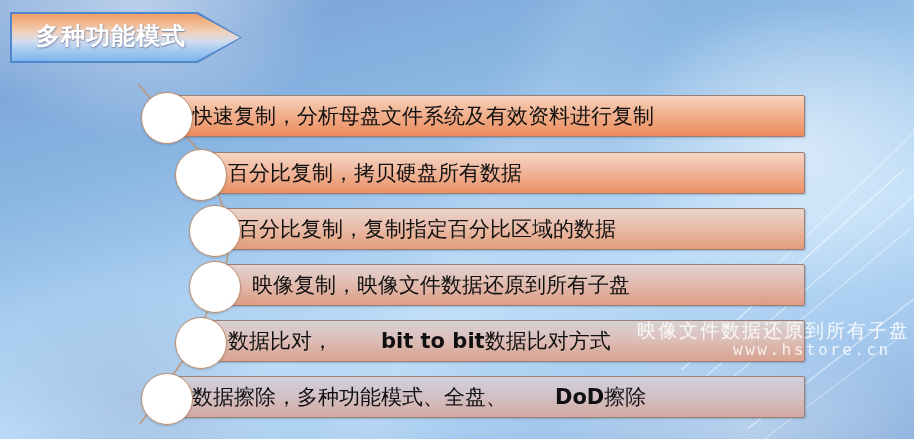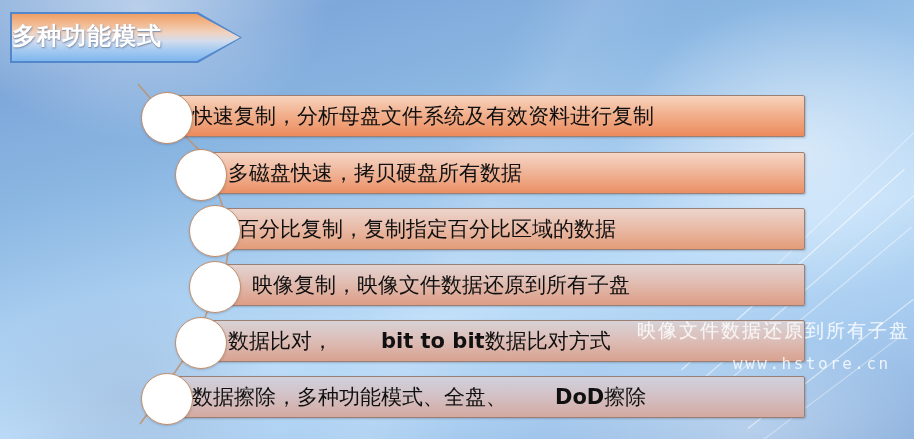--- a/index.html
+++ b/index.html
@@ -96,21 +96,21 @@
     background: linear-gradient(to bottom,
       #ef9f66 0%,
       #f2b98f 20%,
       #f0d3c0 40%,
       #d2dcee 58%,
       #a6cbf1 76%,
       #7fb6ed 100%);
   }
   #title-text {
     position: absolute;
-    left: 2px;
+    left: 26px;
     top: 8px;
     font-size: 24px;
     font-weight: bold;
     color: #ffffff;
     letter-spacing: 1px;
     text-shadow:
       0 1px 0 rgba(120,140,170,0.65),
       1px 1px 2px rgba(90,110,145,0.55);
     white-space: nowrap;
     font-family: "DejaVu Sans", "Liberation Sans", sans-serif;
@@ -182,21 +182,21 @@
     font-size: 19px;
     color: rgba(255,255,255,0.72);
     letter-spacing: 2px;
     white-space: nowrap;
     font-family: "DejaVu Sans", "Liberation Sans", sans-serif;
     text-shadow: 0 0 1px rgba(255,255,255,0.4);
   }
   #watermark-url {
     position: absolute;
     left: 733px;
-    top: 354px;
+    top: 340px;
     font-size: 16px;
     color: rgba(255,255,255,0.80);
     letter-spacing: 2.5px;
     white-space: nowrap;
     font-family: "DejaVu Sans Mono", "Liberation Mono", monospace;
   }
 </style>
 </head>
 <body>
 
@@ -225,21 +225,21 @@
   </svg>
 
   <div class="row" style="left:0; top:95px;">
     <div class="bar" id="bar-1" style="left:170px; width:635px;"></div>
     <div class="bar-label" style="left:192px;">快速复制，分析母盘文件系统及有效资料进行复制</div>
     <div class="circle" style="left:141px; top:-3px;"></div>
   </div>
 
   <div class="row" style="left:0; top:152px;">
     <div class="bar" id="bar-2" style="left:203px; width:602px;"></div>
-    <div class="bar-label" style="left:228px;">多磁盘快速，拷贝硬盘所有数据</div>
+    <div class="bar-label" style="left:228px;">百分比复制，拷贝硬盘所有数据</div>
     <div class="circle" style="left:175px; top:-3px;"></div>
   </div>
 
   <div class="row" style="left:0; top:208px;">
     <div class="bar" id="bar-3" style="left:214px; width:591px;"></div>
     <div class="bar-label" style="left:238px;">百分比复制，复制指定百分比区域的数据</div>
     <div class="circle" style="left:189px; top:-3px;"></div>
   </div>
 
   <div class="row" style="left:0; top:264px;">

